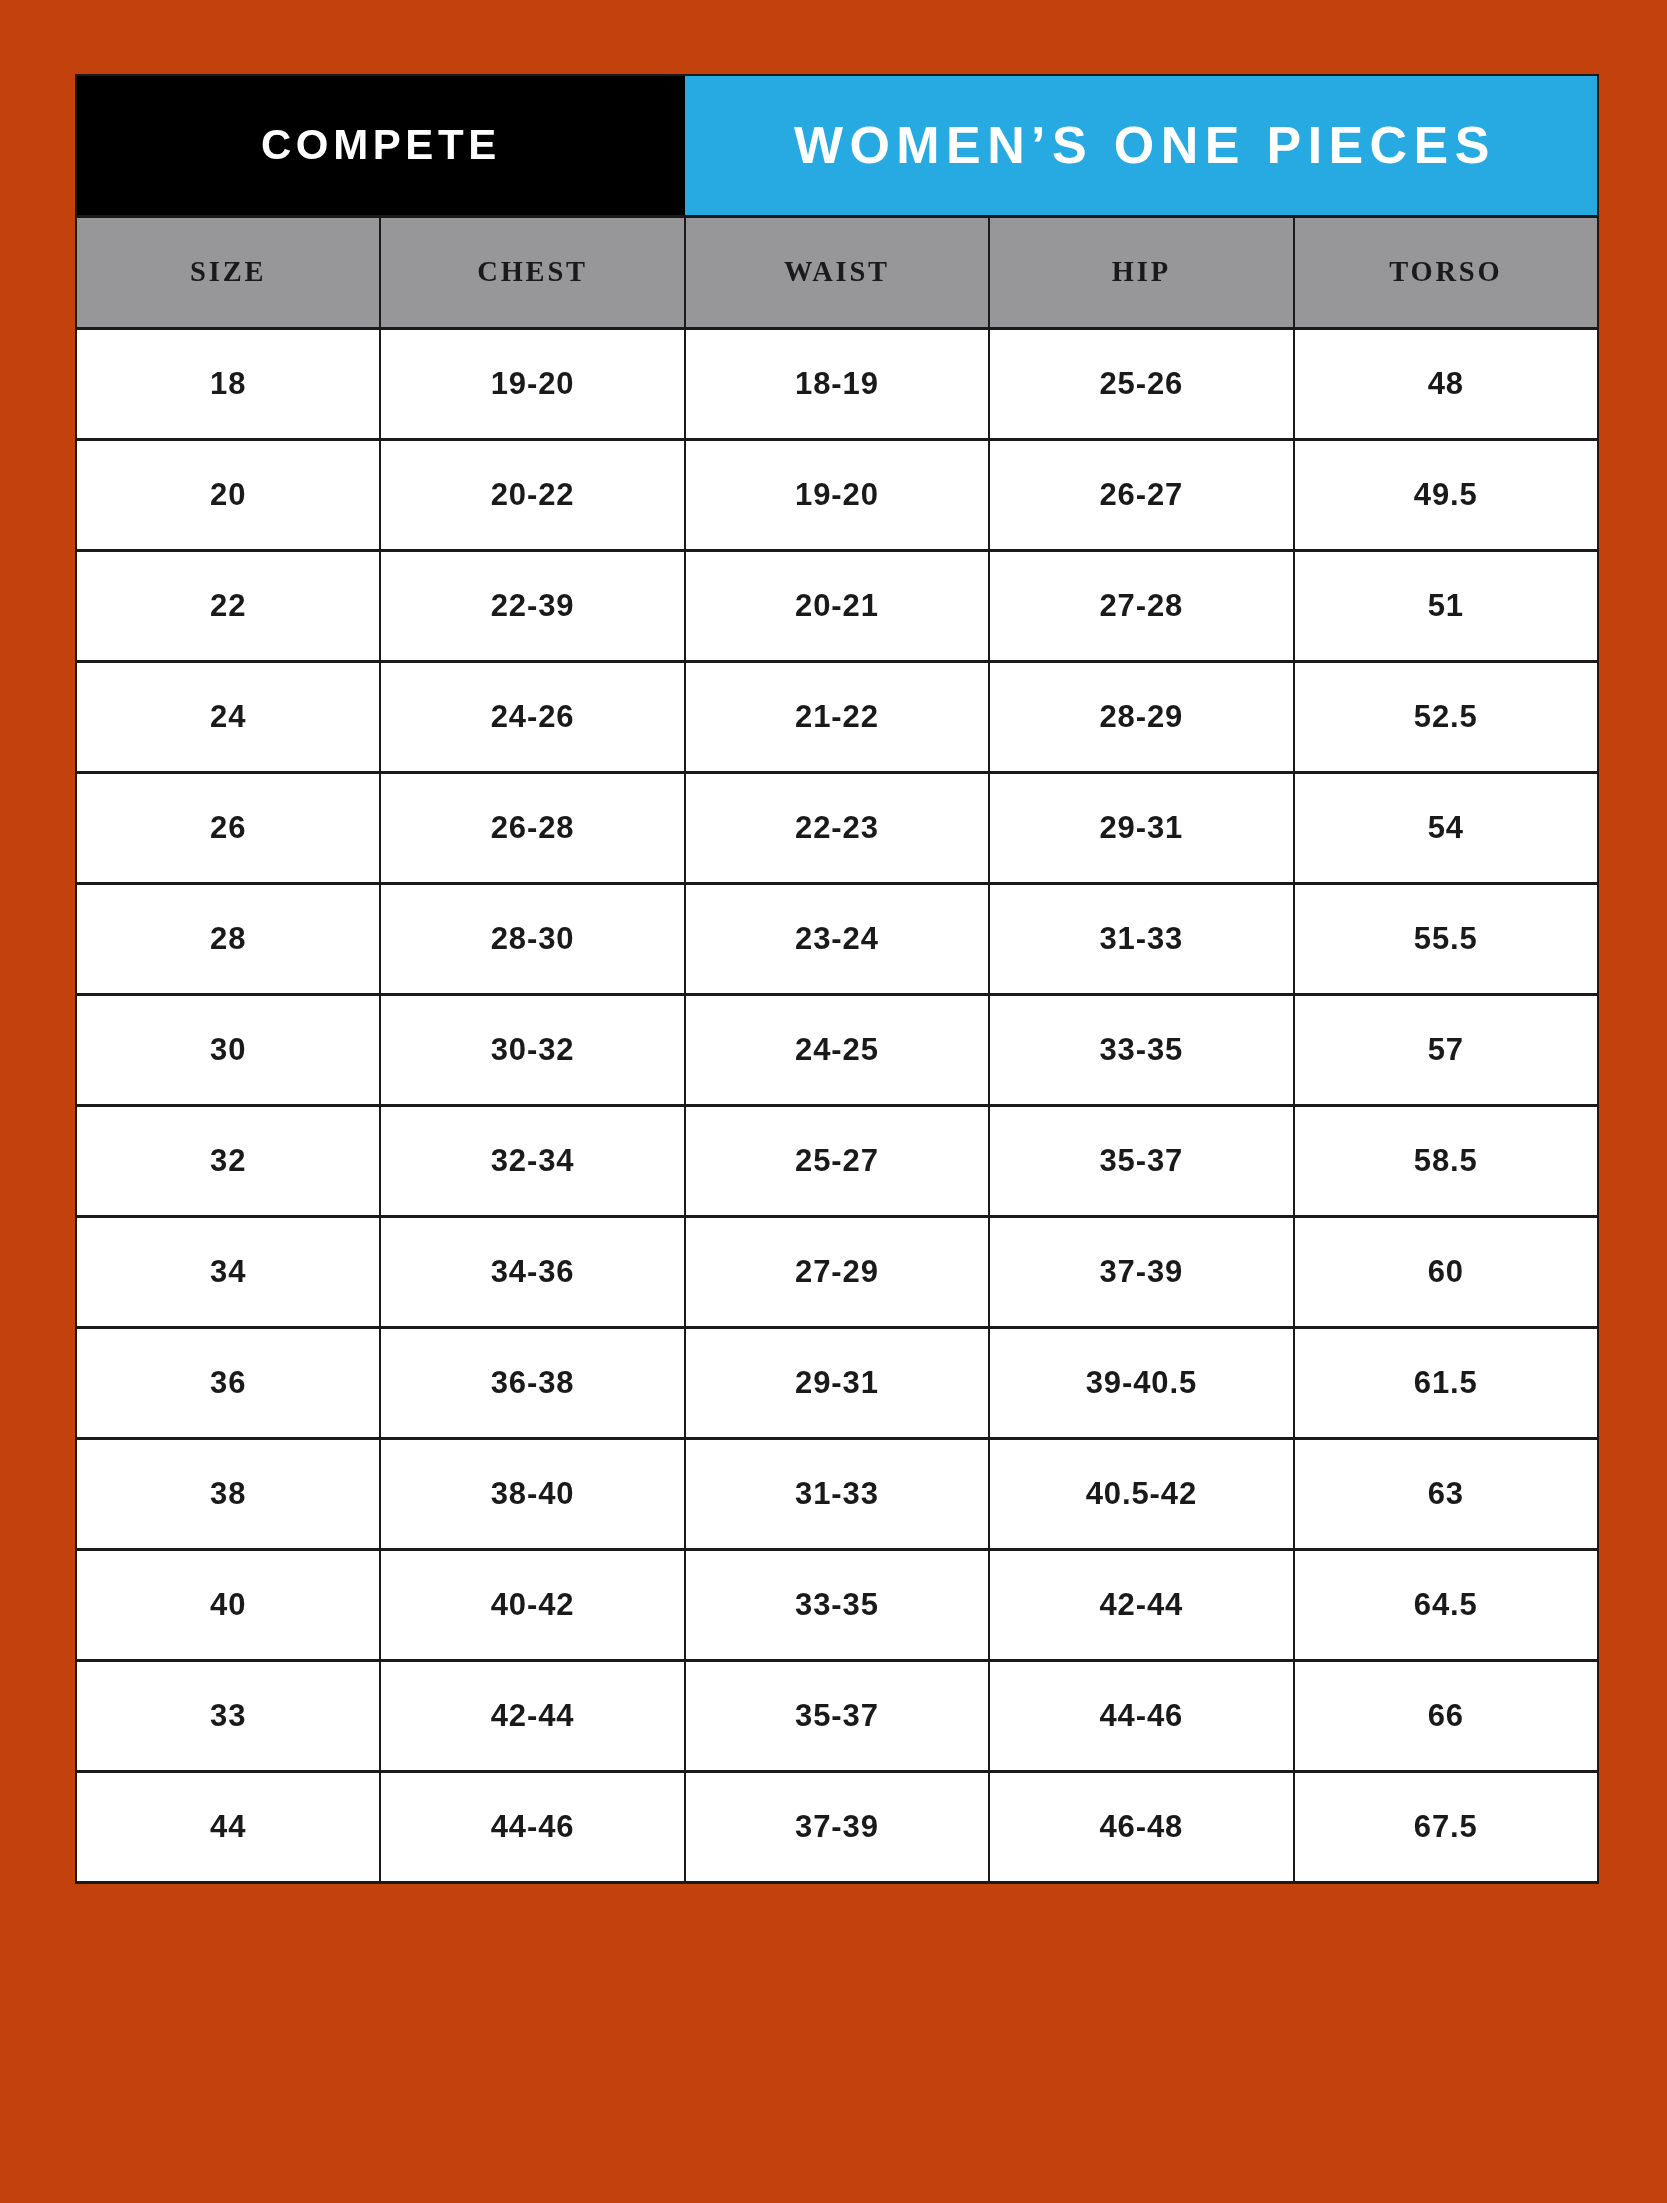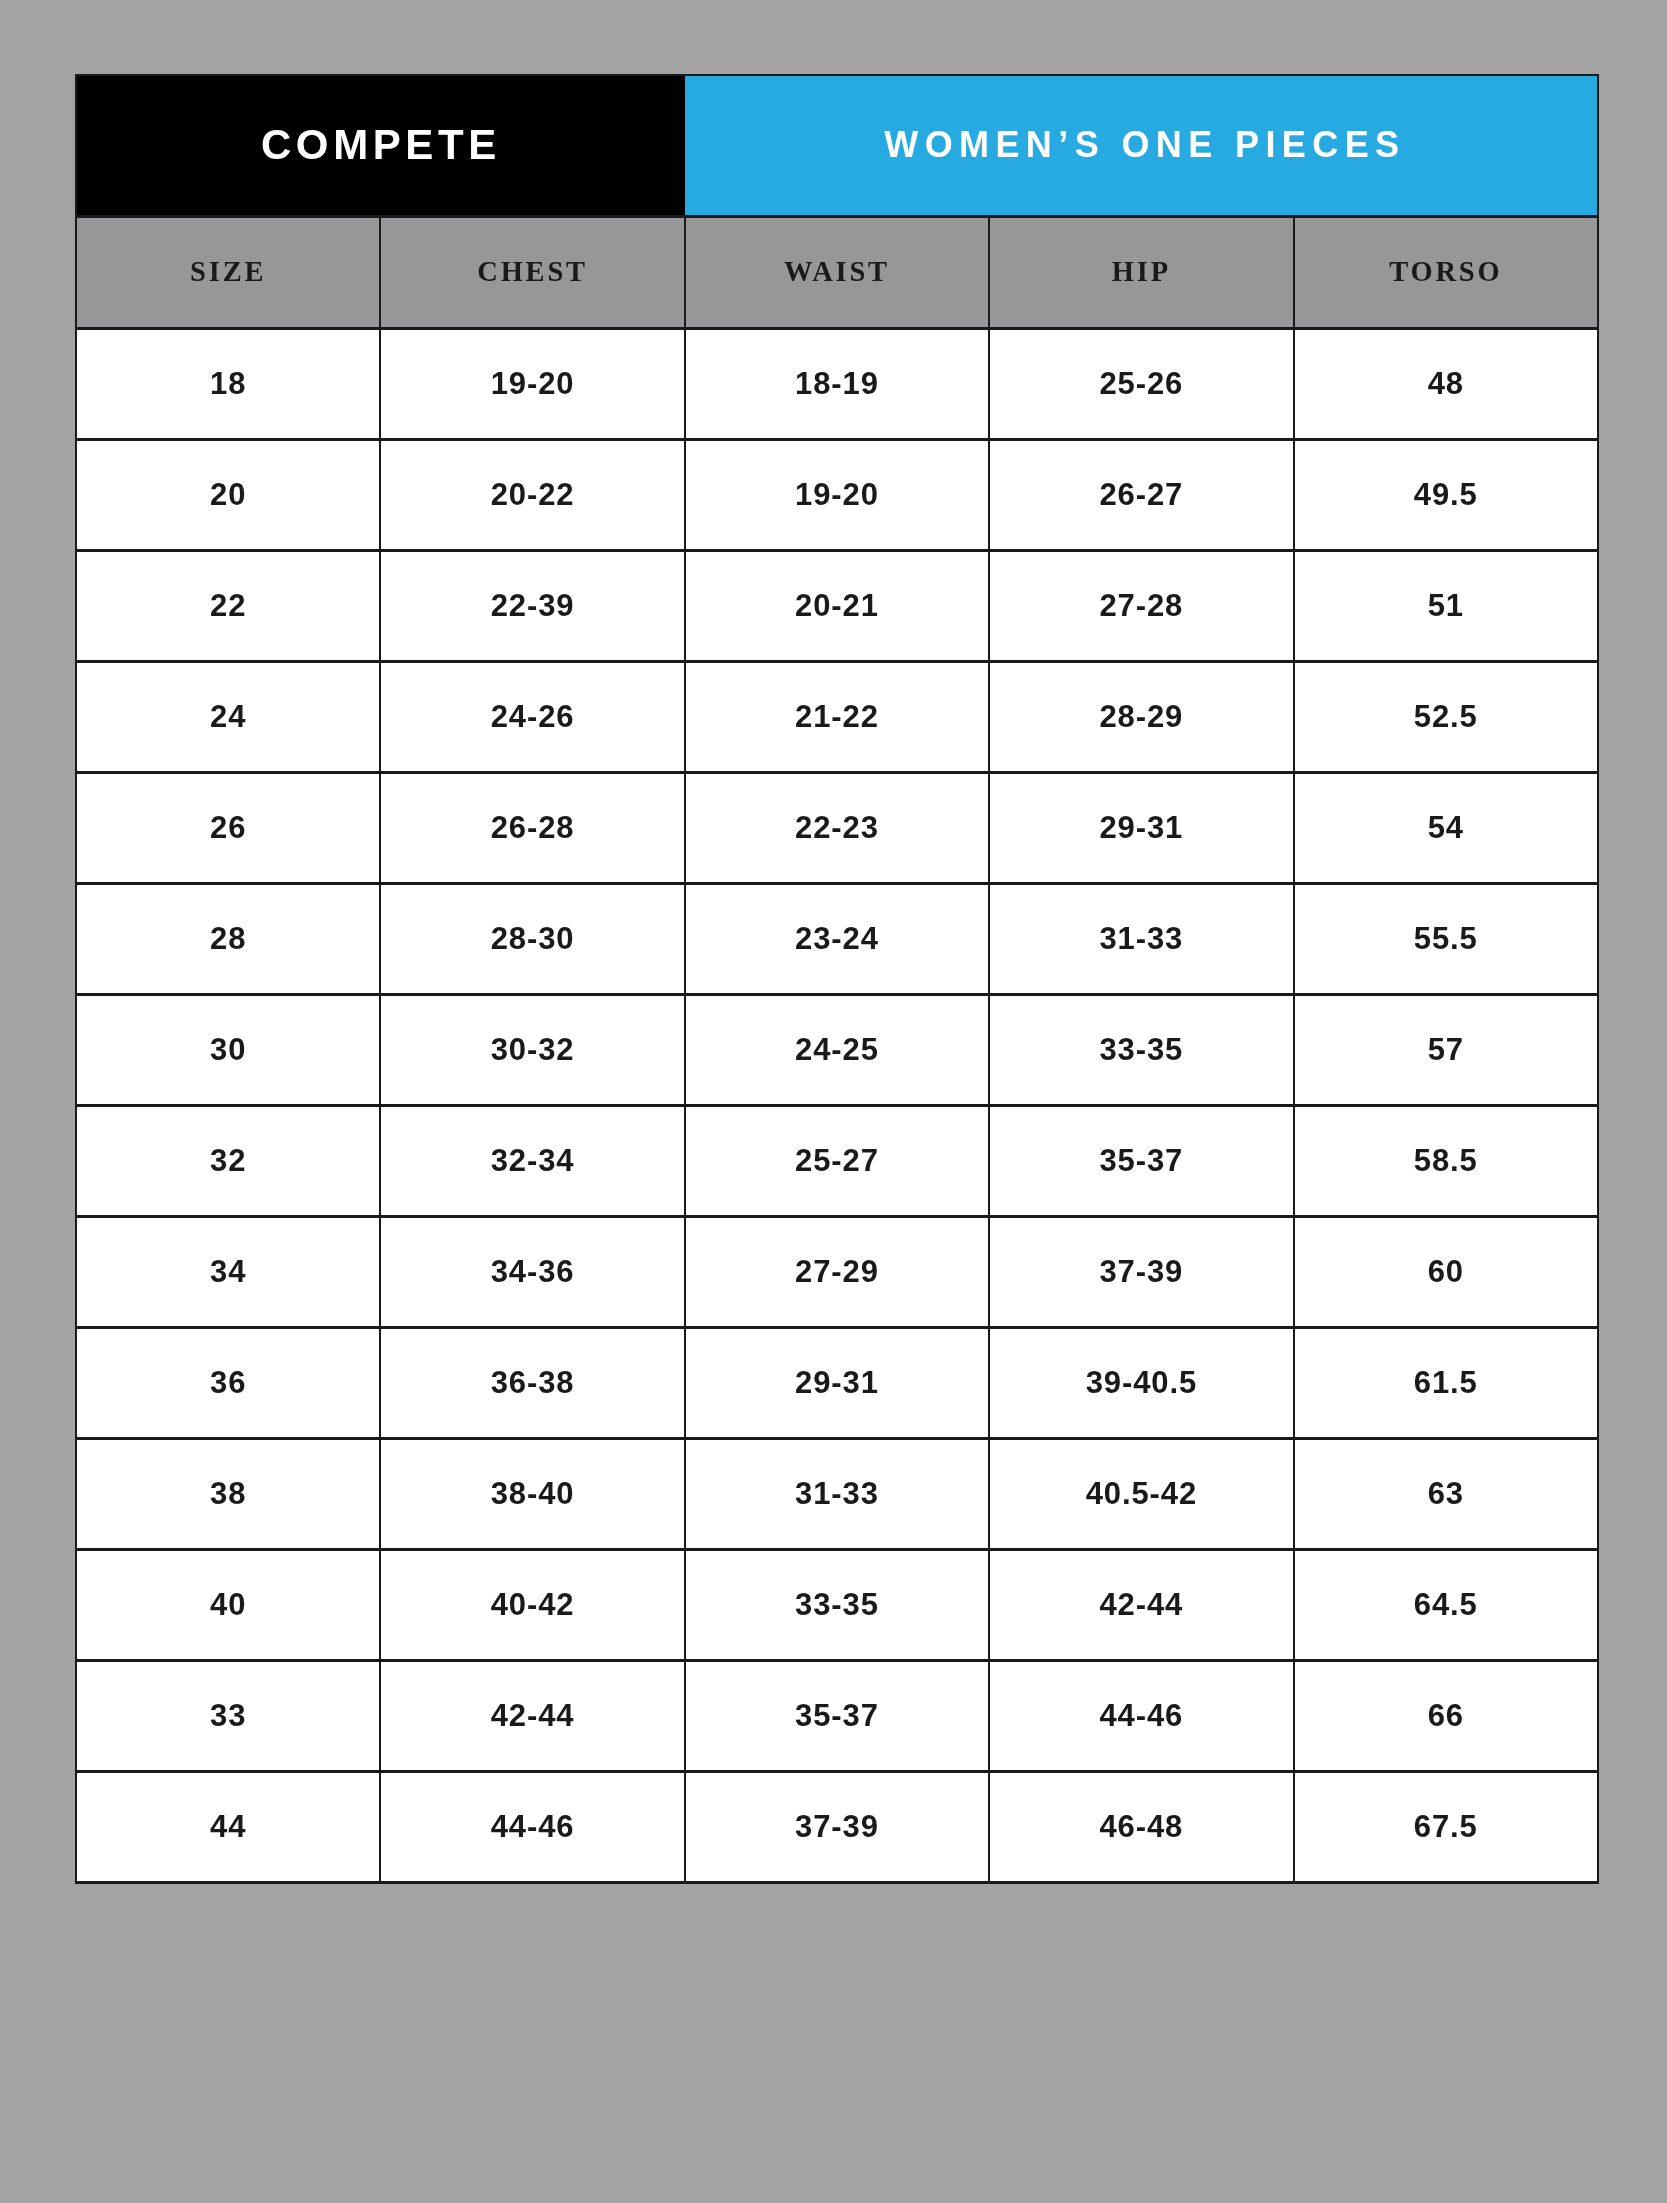--- a/index.html
+++ b/index.html
@@ -13,21 +13,21 @@
   *{ box-sizing:border-box; }
   html,body{ margin:0; padding:0; background:#ffffff; }
   body{
     font-family:"Liberation Sans", sans-serif;
     color:var(--text);
   }
   .page{
     position:relative;
     width:1668px;
     height:2204px;
-    background:#a3a3a3;
+    background:#c2410c;
     overflow:hidden;
   }
   table.size-table{
     position:absolute;
     left:75px;
     top:74px;
     width:1524px;
     border-collapse:collapse;
     table-layout:fixed;
     border:2.8px solid var(--border);
@@ -48,21 +48,21 @@
     vertical-align:middle;
   }
   .brand-cell span{
     color:var(--banner-text);
     font-size:42px;
     font-weight:700;
     letter-spacing:4.6px;
   }
   .title-cell span{
     color:var(--banner-text);
-    font-size:36px;
+    font-size:52px;
     font-weight:700;
     letter-spacing:6.4px;
     margin-left:8px;
   }
 
   
   thead th{
     background:var(--header-bg);
     height:112px;
     font-size:28.5px;

